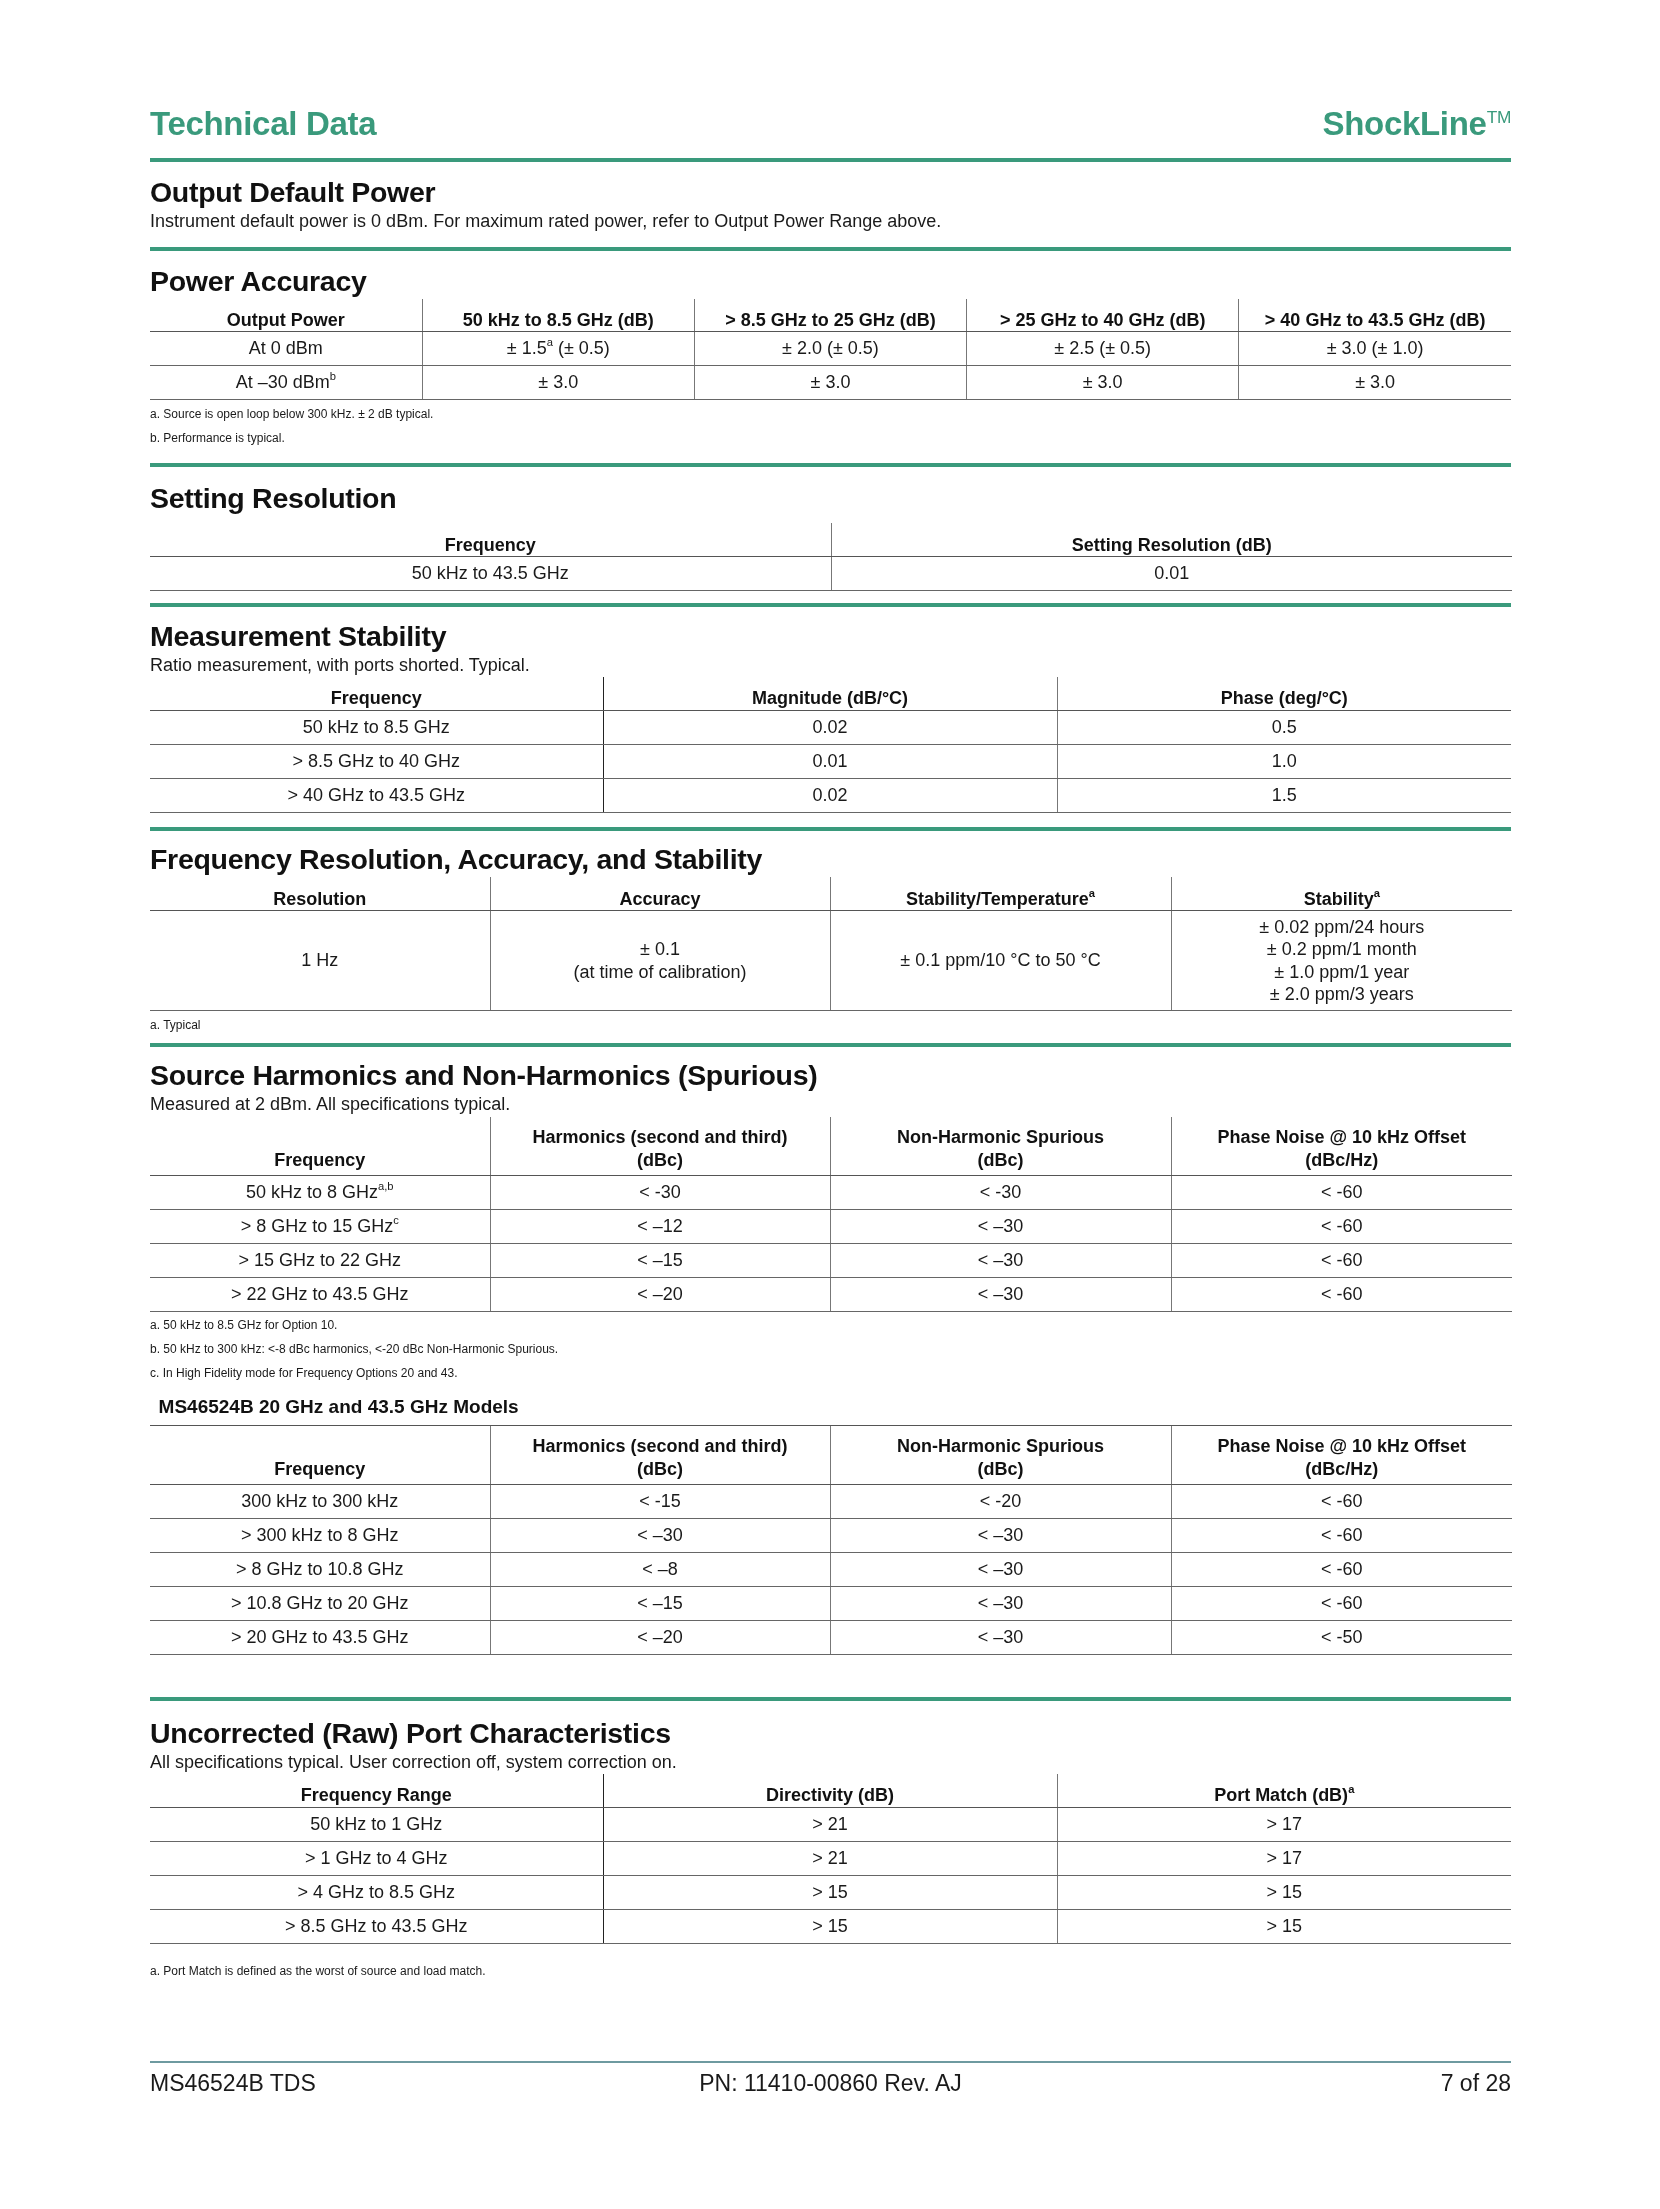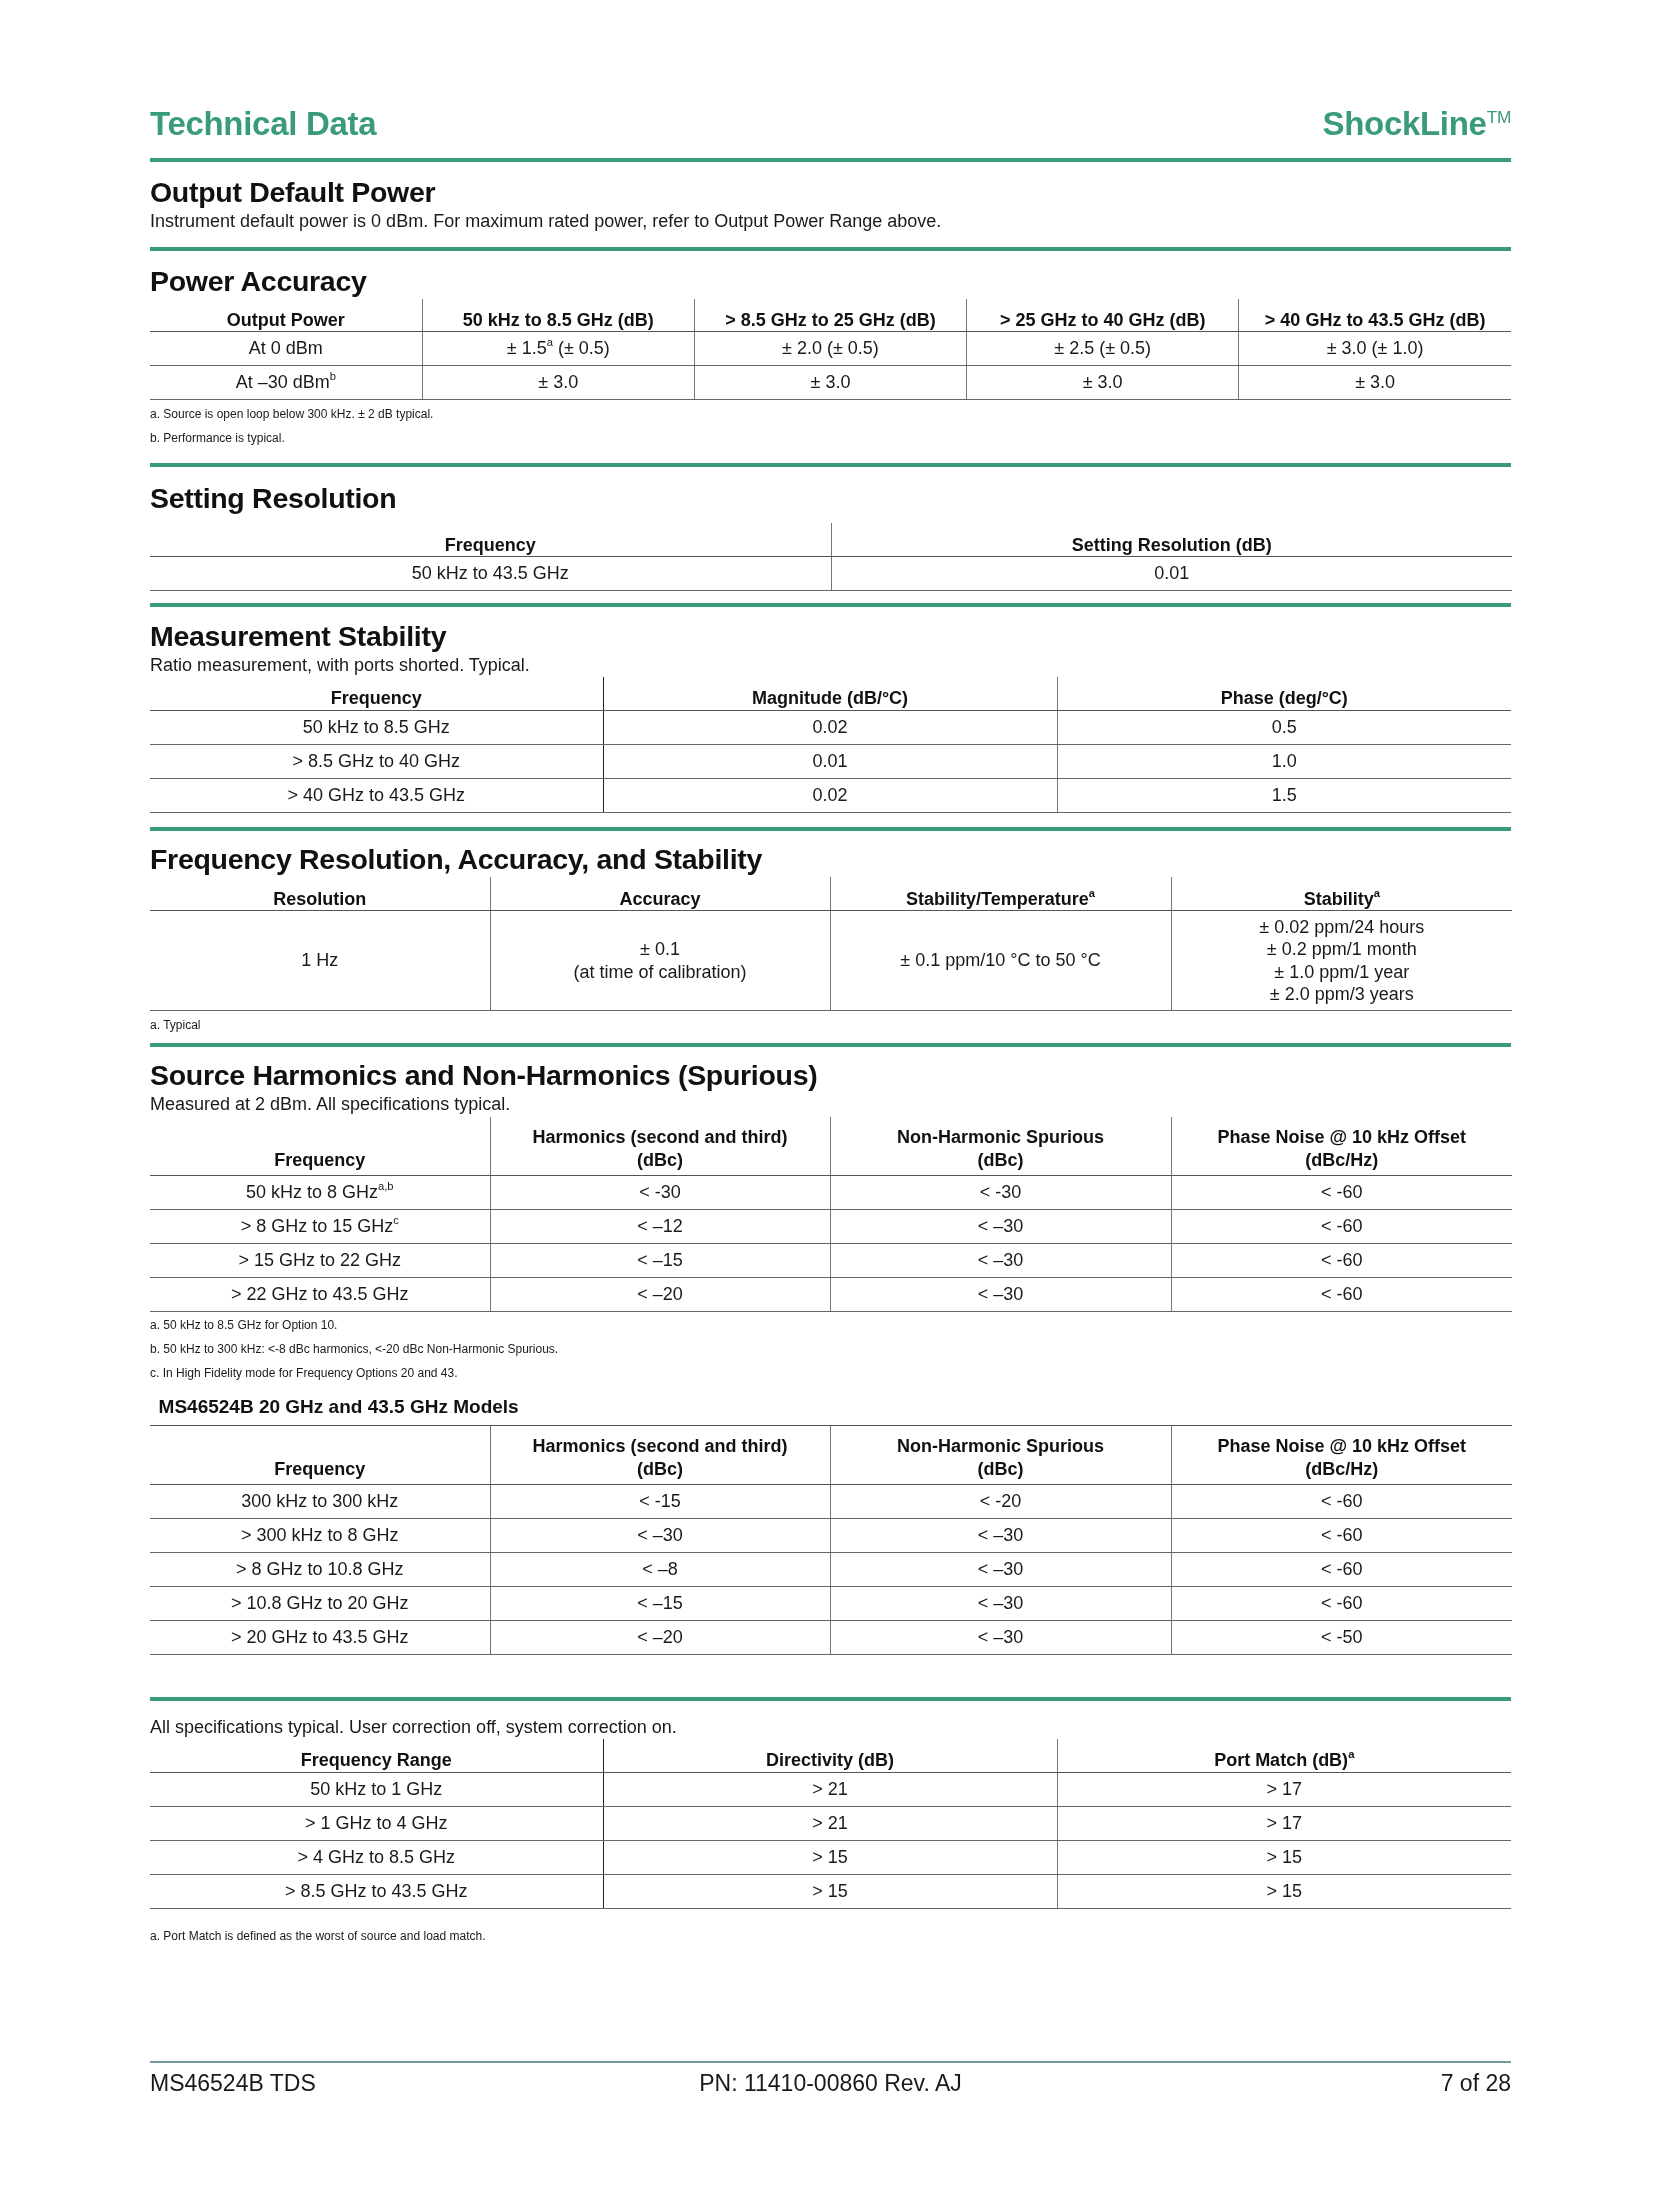--- a/index.html
+++ b/index.html
@@ -320,20 +320,21 @@
           <td>&lt; –20</td>
           <td>&lt; –30</td>
           <td>&lt; -50</td>
         </tr>
       </tbody>
     </table>
   </div>
   <div class="rule" style="top:1697px;"></div>
 
   <div class="section dark-divider" style="top:1716px;">
+    <h2>Uncorrected (Raw) Port Characteristics</h2>
     <div class="subtitle">All specifications typical. User correction off, system correction on.</div>
     <table>
       <colgroup>
           <col style="width:453px">
           <col style="width:454px">
           <col style="width:454px">
         </colgroup>
       <thead>
         <tr>
           <th style="height:33px">Frequency Range</th>

